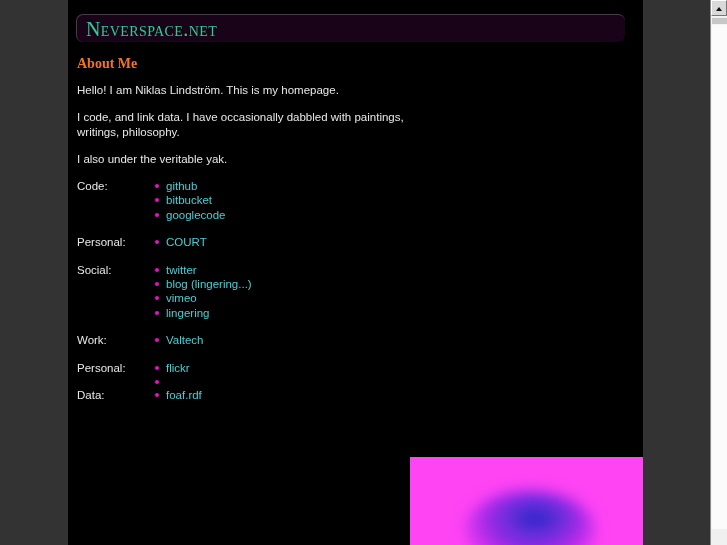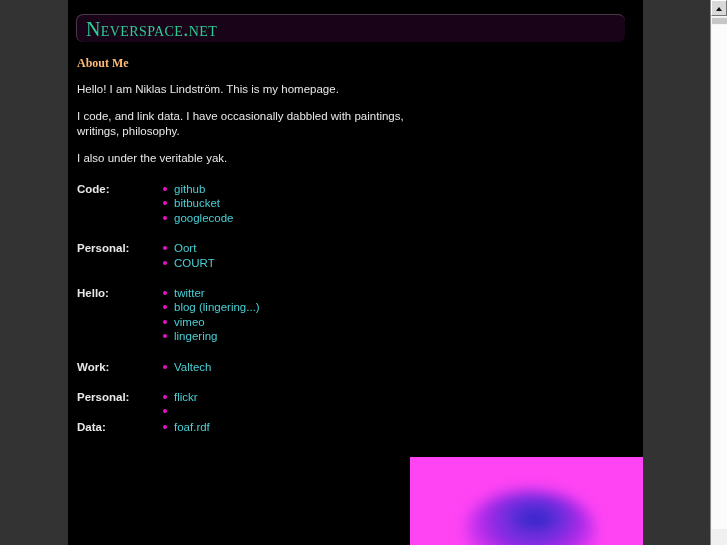--- a/index.html
+++ b/index.html
@@ -64,23 +64,23 @@
   
   #content {
     position: absolute;
     left: 9px;
     top: 56px;
     width: 556px;
   }
 
   h2.section-heading {
     font-family: "Liberation Serif", serif;
-    font-size: 12px;
+    font-size: 14px;
     font-weight: bold;
-    color: #fdba74;
+    color: #f97316;
     margin: 0 0 11px 0;
     padding: 0;
   }
 
   p.para {
     font-size: 11.5px;
     line-height: 15px;
     color: #e8e8e8;
     margin: 9px 0 12px 0;
     padding: 0;
@@ -93,25 +93,24 @@
     margin-bottom: 13px;
   }
   .group-label {
     position: absolute;
     left: 0;
     top: 0;
     width: 62px;
     font-size: 11.5px;
     color: #e8e8e8;
     line-height: 14.4px;
-    font-weight: bold;
   }
   .group-list {
     list-style: none;
-    margin: 16px;
+    margin: 8px;
     padding: 0 0 0 70px;
   }
   .group-list li {
     position: relative;
     font-size: 11.5px;
     line-height: 14.4px;
     padding-left: 11px;
     white-space: nowrap;
   }
   .group-list li .bullet {
@@ -267,31 +266,27 @@
             <a class="link" href="#">googlecode</a>
           </li>
         </ul>
       </div>
 
       <div class="group">
         <div class="group-label">Personal:</div>
         <ul class="group-list">
           <li>
             <span class="bullet"></span>
-            <a class="link" href="#">Oort</a>
-          </li>
-          <li>
-            <span class="bullet"></span>
             <a class="link" href="#">COURT</a>
           </li>
         </ul>
       </div>
 
       <div class="group">
-        <div class="group-label">Hello:</div>
+        <div class="group-label">Social:</div>
         <ul class="group-list">
           <li>
             <span class="bullet"></span>
             <a class="link" href="#">twitter</a>
           </li>
           <li>
             <span class="bullet"></span>
             <a class="link" href="#">blog (lingering...)</a>
           </li>
           <li>

